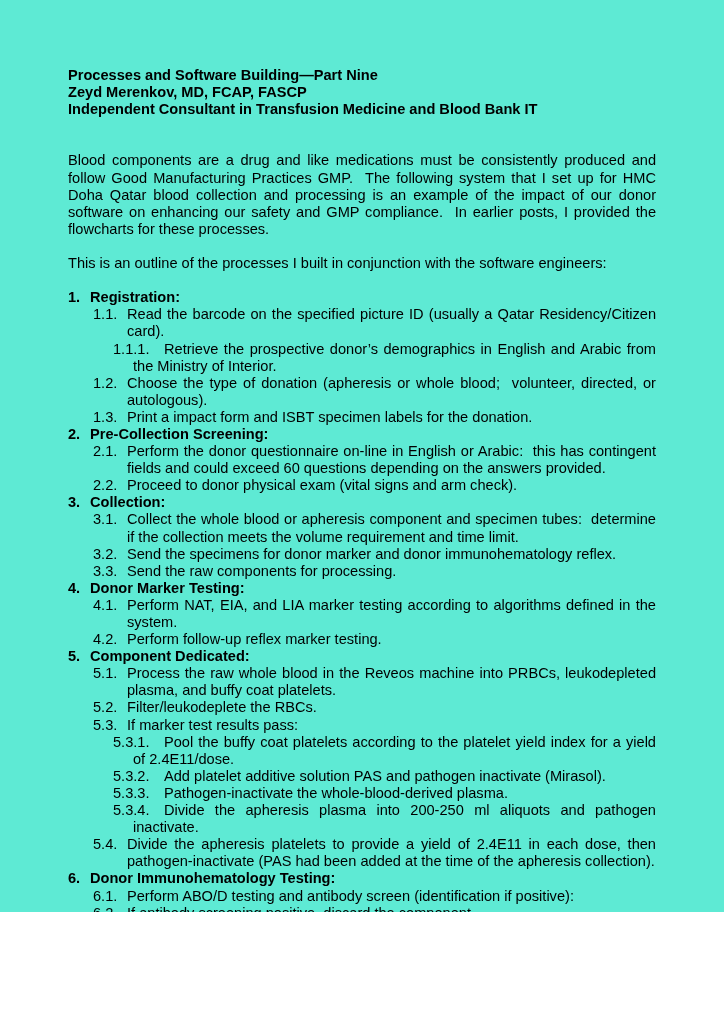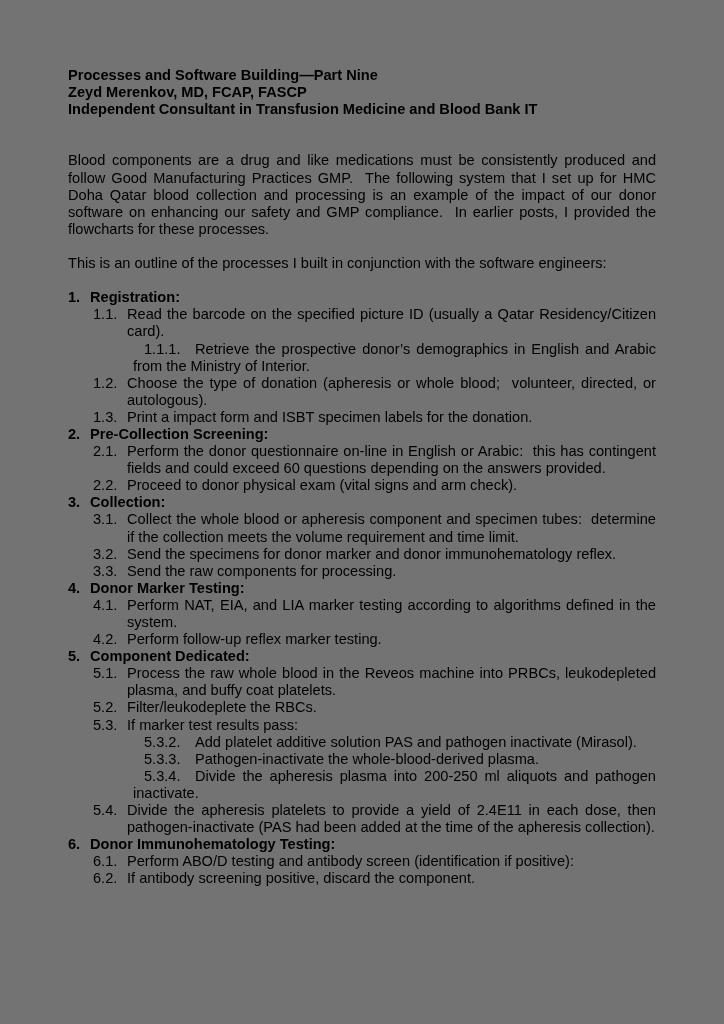--- a/index.html
+++ b/index.html
@@ -1,43 +1,43 @@
 <!DOCTYPE html>
 <html><head>
 <meta charset="utf-8">
 <style>
   html, body { margin: 0; padding: 0; background: #ffffff; }
   .page {
     position: relative;
     width: 724px;
-    height: 1024px;
+    height: 912px;
     box-sizing: border-box;
     padding: 67px 68px 0 68px;
-    background: #737373;
+    background: #5eead4;
     color: #000000;
     font-family: "Liberation Sans", sans-serif;
     font-size: 14.6px;
     line-height: 17.1px;
     overflow: hidden;
     font-kerning: normal;
   }
   .page p, .page div { margin: 0; }
   .bold { font-weight: bold; }
   .just { text-align: justify; }
   .spacer { height: 17.1px; }
   .title-block { margin-bottom: 4px; }
   .outline { margin-top: 0; }
   .item { text-align: justify; }
   .item .num { display: inline-block; text-indent: 0; }
   .lvl1 { padding-left: 22px; text-indent: -22px; font-weight: bold; }
   .lvl1 .num { width: 22px; }
   .lvl2 { padding-left: 59px; text-indent: -34px; }
   .lvl2 .num { width: 34px; }
   .lvl3 { padding-left: 65px; text-indent: -20px; }
-  .lvl3 .num { width: 51px; margin-left: 31px; }
+  .lvl3 .num { width: 51px; }
 </style>
 </head>
 <body>
 
 <div class="page">
 
   <div class="title-block">
     <div class="bold">Processes and Software Building—Part Nine</div>
     <div class="bold">Zeyd Merenkov, MD, FCAP, FASCP</div>
     <div class="bold">Independent Consultant in Transfusion Medicine and Blood Bank IT</div>
@@ -69,20 +69,21 @@
       <div class="item lvl2"><span class="num">3.1.</span><span>Collect the whole blood or apheresis component and specimen tubes:&nbsp; determine if the collection meets the volume requirement and time limit.</span></div>
       <div class="item lvl2"><span class="num">3.2.</span><span>Send the specimens for donor marker and donor immunohematology reflex.</span></div>
       <div class="item lvl2"><span class="num">3.3.</span><span>Send the raw components for processing.</span></div>
       <div class="item lvl1"><span class="num">4.</span><span>Donor Marker Testing:</span></div>
       <div class="item lvl2"><span class="num">4.1.</span><span>Perform NAT, EIA, and LIA marker testing according to algorithms defined in the system.</span></div>
       <div class="item lvl2"><span class="num">4.2.</span><span>Perform follow-up reflex marker testing.</span></div>
       <div class="item lvl1"><span class="num">5.</span><span>Component Dedicated:</span></div>
       <div class="item lvl2"><span class="num">5.1.</span><span>Process the raw whole blood in the Reveos machine into PRBCs, leukodepleted plasma, and buffy coat platelets.</span></div>
       <div class="item lvl2"><span class="num">5.2.</span><span>Filter/leukodeplete the RBCs.</span></div>
       <div class="item lvl2"><span class="num">5.3.</span><span>If marker test results pass:</span></div>
+      <div class="item lvl3"><span class="num">5.3.1.</span><span>Pool the buffy coat platelets according to the platelet yield index for a yield of 2.4E11/dose.</span></div>
       <div class="item lvl3"><span class="num">5.3.2.</span><span>Add platelet additive solution PAS and pathogen inactivate (Mirasol).</span></div>
       <div class="item lvl3"><span class="num">5.3.3.</span><span>Pathogen-inactivate the whole-blood-derived plasma.</span></div>
       <div class="item lvl3"><span class="num">5.3.4.</span><span>Divide the apheresis plasma into 200-250 ml aliquots and pathogen inactivate.</span></div>
       <div class="item lvl2"><span class="num">5.4.</span><span>Divide the apheresis platelets to provide a yield of 2.4E11 in each dose, then pathogen-inactivate (PAS had been added at the time of the apheresis collection).</span></div>
       <div class="item lvl1"><span class="num">6.</span><span>Donor Immunohematology Testing:</span></div>
       <div class="item lvl2"><span class="num">6.1.</span><span>Perform ABO/D testing and antibody screen (identification if positive):</span></div>
       <div class="item lvl2"><span class="num">6.2.</span><span>If antibody screening positive, discard the component.</span></div>
     </div>
 
 </div>

